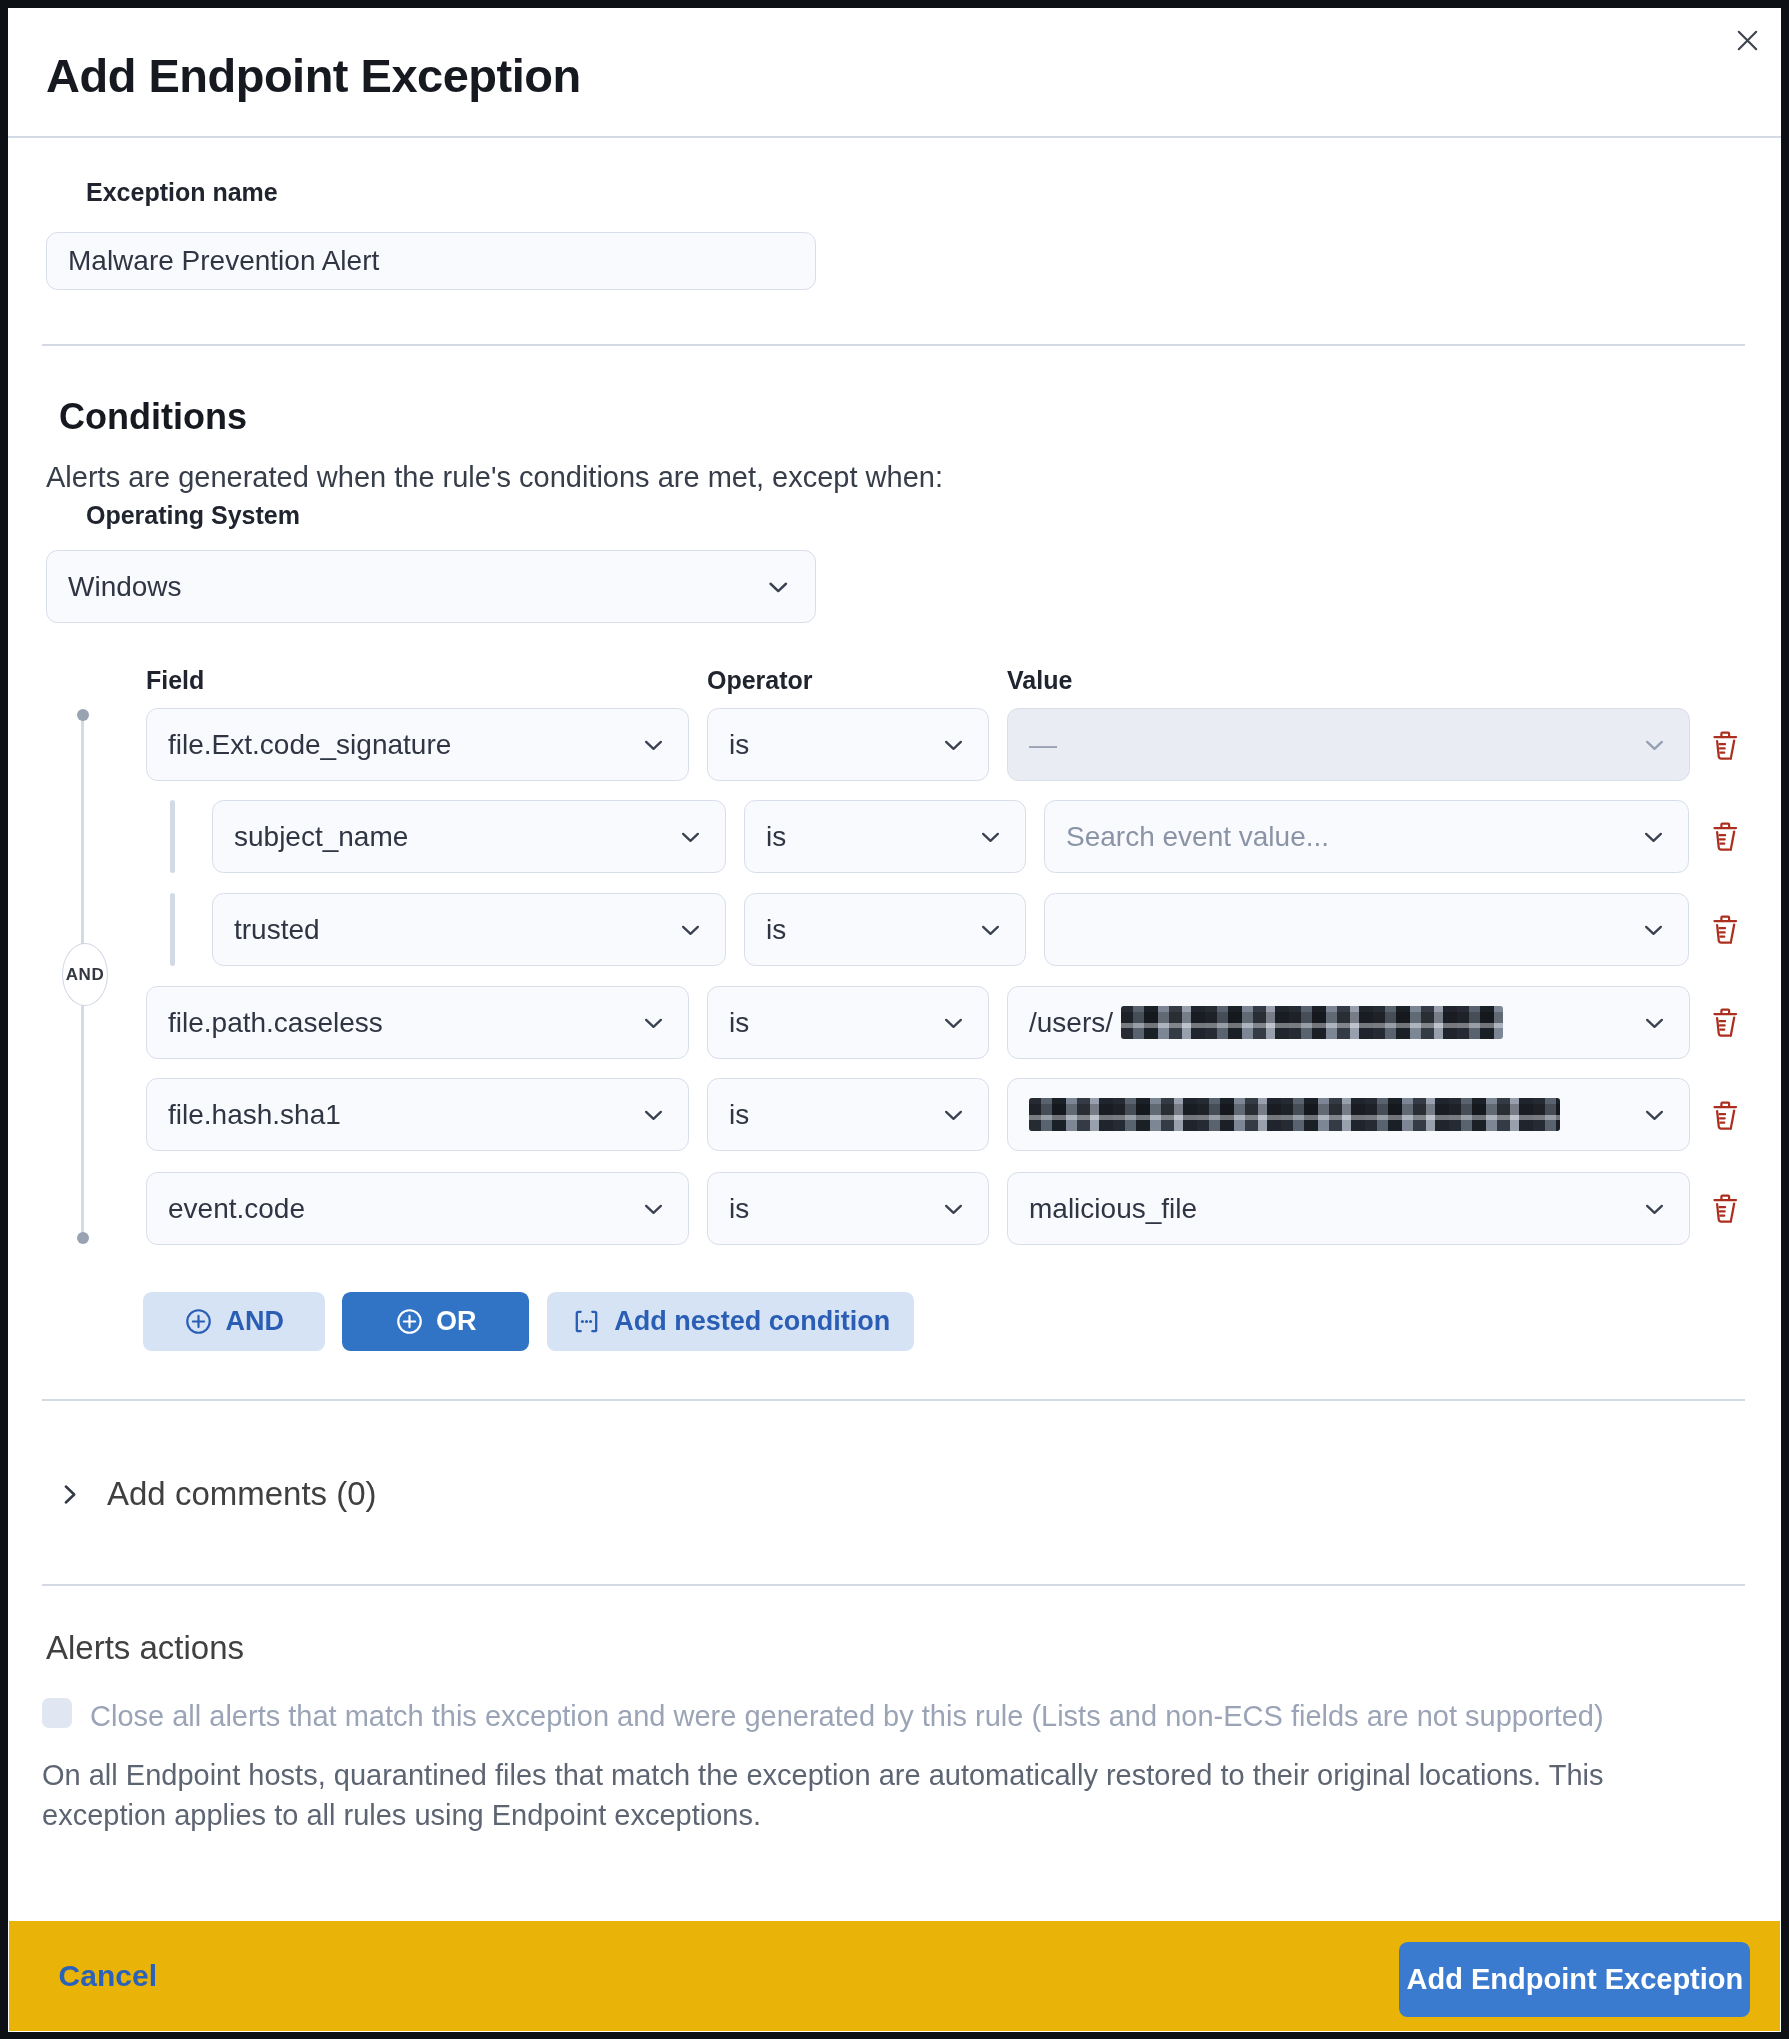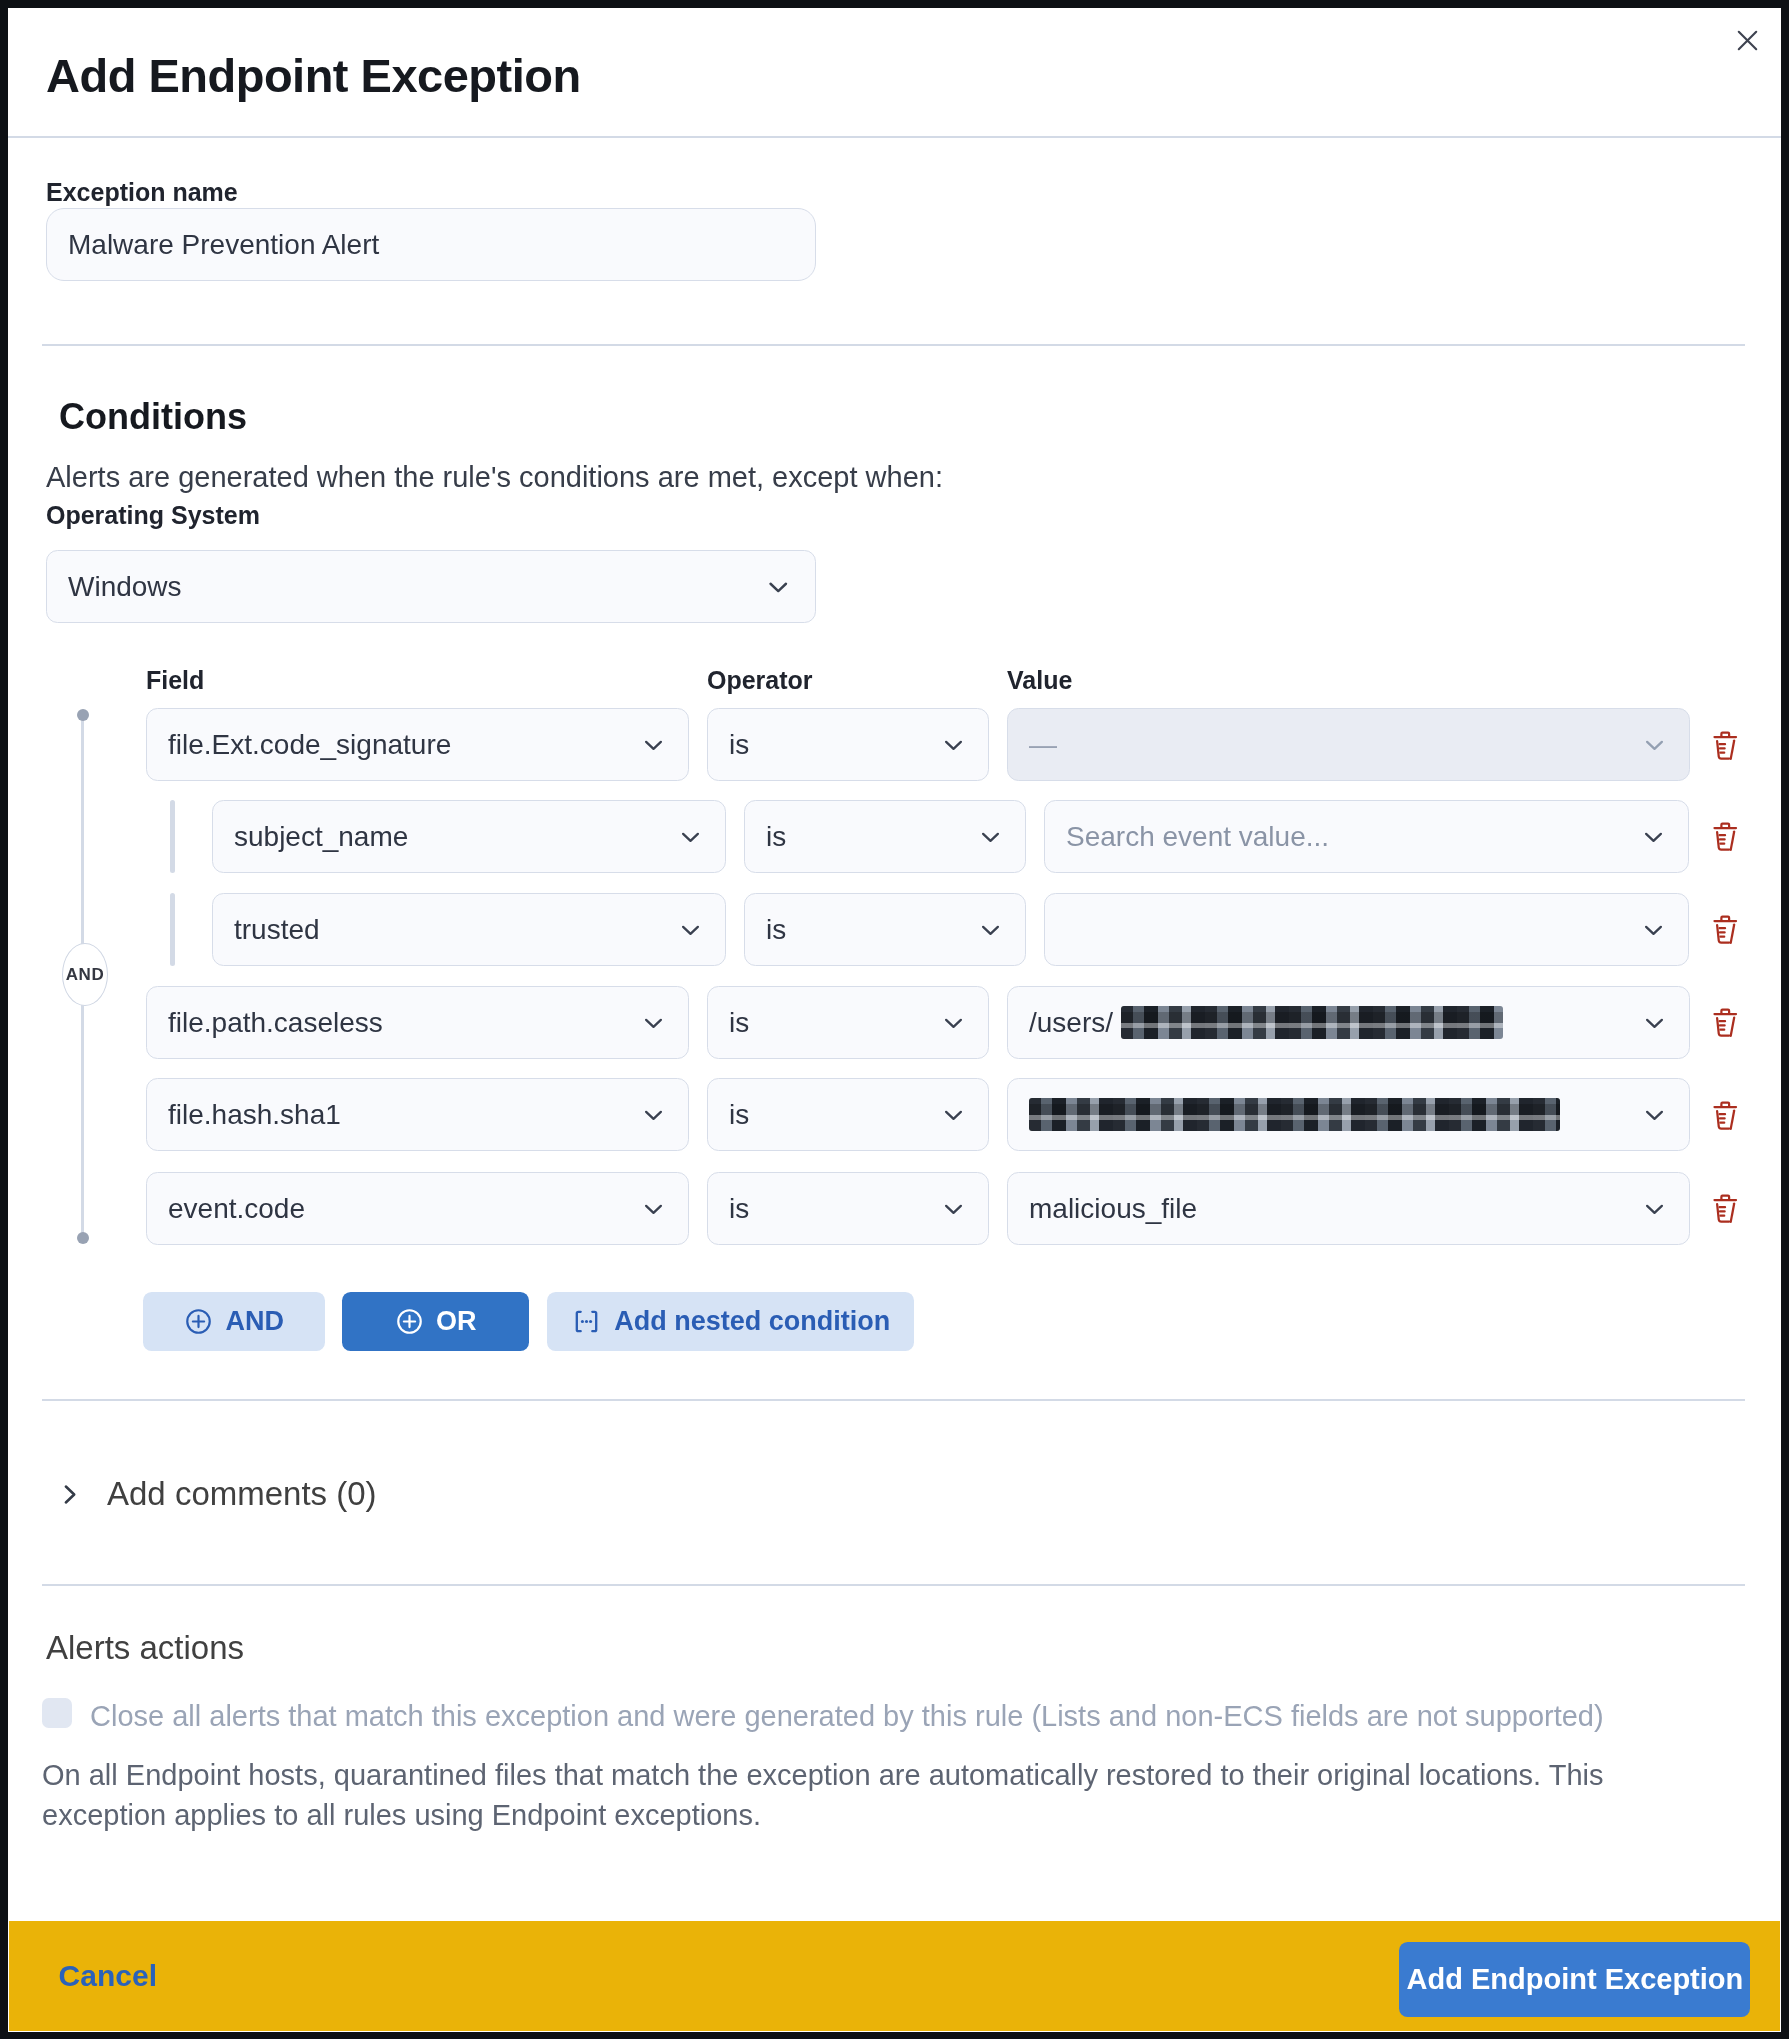--- a/index.html
+++ b/index.html
@@ -8,21 +8,21 @@
     font-family:"Liberation Sans","DejaVu Sans",sans-serif;
     color:#1b1f27;overflow:hidden;
   }
   .frame{position:absolute;inset:0;border:8.6px solid #0d1014;pointer-events:none;z-index:60;}
   .abs{position:absolute;}
   
   .modal-title{left:46px;top:48px;font-size:47px;font-weight:700;letter-spacing:-0.5px;color:#16191f;}
   .close-btn{left:1726px;top:19px;width:42px;height:42px;display:flex;align-items:center;justify-content:center;cursor:pointer;background:none;border:none;}
   .hr{height:1.9px;background:#d3dae6;}
   
-  .lbl{font-size:25px;font-weight:700;color:#20242e;}
+  .lbl{font-size:25px;font-weight:700;color:#20242e;margin-left:40px;}
   .input{
     box-sizing:border-box;border:1.9px solid #d7dde9;border-radius:11.5px;background:#f9fafd;
     display:flex;align-items:center;padding:0 21px;font-size:28px;color:#2f3543;
   }
   .section-h{font-size:36px;font-weight:700;color:#16191f;}
   .body-text{font-size:29px;color:#373d49;}
   .select .chev{position:absolute;right:21px;top:50%;transform:translateY(-50%);}
   .select{position:relative;cursor:pointer;}
   
   .col-lbl{font-size:25px;font-weight:700;color:#20242e;}
@@ -79,21 +79,21 @@
 <button class="abs close-btn">
   <span>
     <svg width="31" height="31" viewBox="0 0 16 16" fill="none" stroke="#3e4350" stroke-width="1.1" stroke-linecap="round">
       <path d="M3.5 3.5l9 9M12.5 3.5l-9 9"></path>
     </svg>
   </span>
 </button>
 <div class="abs hr" style="left:0;right:0;top:136px;"></div>
 
 <div class="abs lbl" style="left:46px;top:178px;">Exception name</div>
-<div class="abs input" style="left:46px;top:208px;width:770px;height:73px;border-radius:18px;">
+<div class="abs input" style="left:46px;top:232px;width:770px;height:58px;">
   <span>Malware Prevention Alert</span>
 </div>
 <div class="abs hr" style="left:42px;right:44px;top:344px;"></div>
 
 <div class="abs section-h" style="left:59px;top:396px;">Conditions</div>
 <div class="abs body-text" style="left:46px;top:461px;">Alerts are generated when the rule's conditions are met, except when:</div>
 <div class="abs lbl" style="left:46px;top:501px;">Operating System</div>
 <div class="abs input select" style="left:46px;top:550px;width:770px;height:73px;">
   <span>Windows</span>
   <span class="chev">

